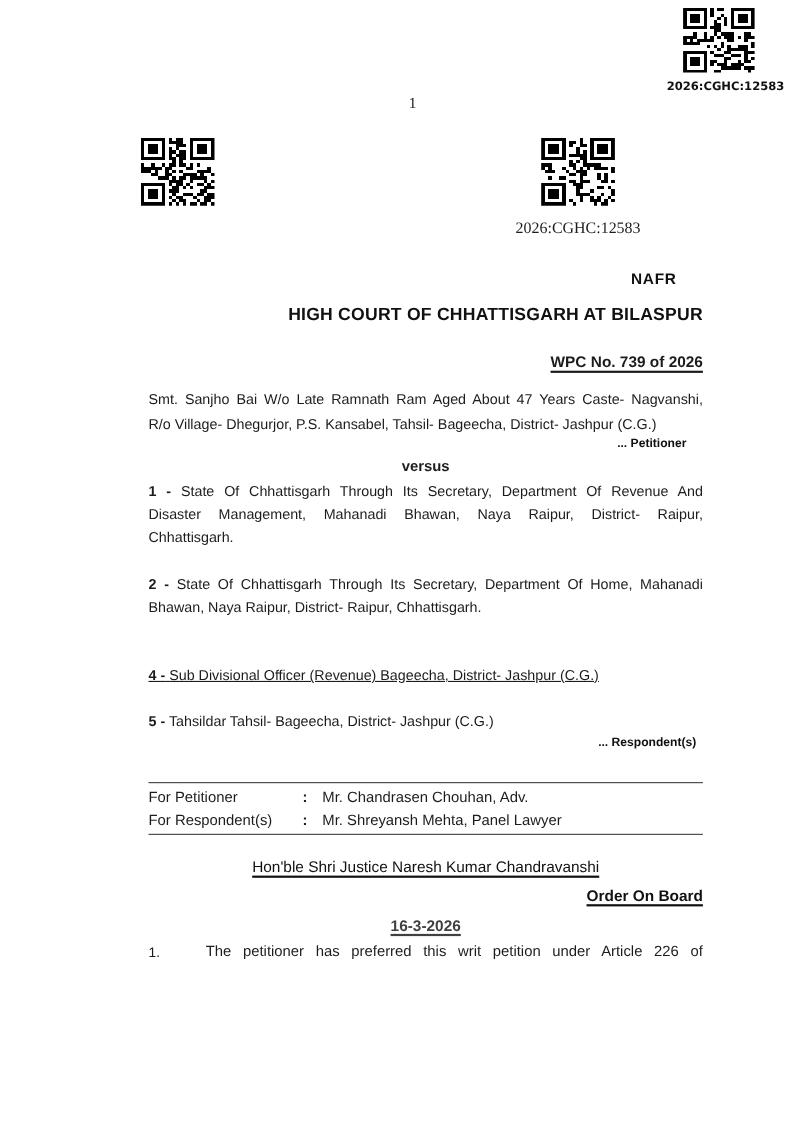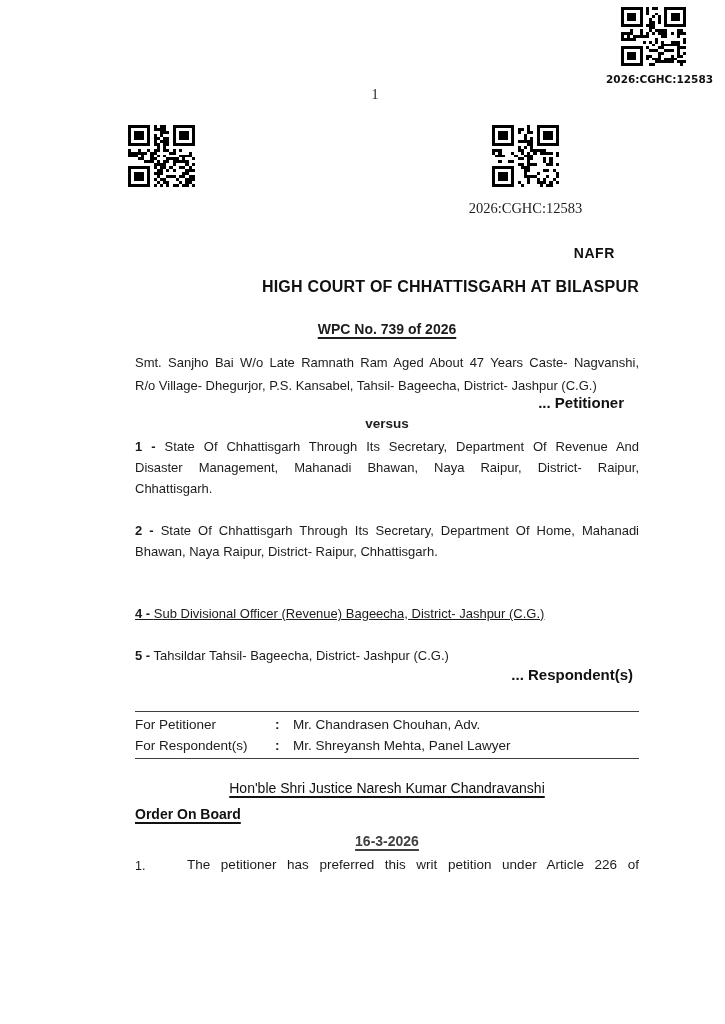--- a/index.html
+++ b/index.html
@@ -18,44 +18,44 @@
   .cite-topright{position:absolute;left:598px;top:73px;width:115px;text-align:right;
     font-family:"DejaVu Sans",sans-serif;font-weight:bold;font-size:10.5px;line-height:13px;color:#111;}
   .cite-center{position:absolute;left:423px;top:200px;width:205px;text-align:center;
     font-family:"Liberation Serif",serif;font-size:14.5px;line-height:16px;}
   
   .content{position:absolute;left:135px;top:0;width:504px;font-size:13px;}
   .nafr{margin-top:246px;text-align:right;padding-right:24px;font-weight:bold;
     font-size:14px;line-height:14px;letter-spacing:.6px;color:#111;}
   .court{margin-top:17px;text-align:right;font-weight:bold;font-size:16px;
     line-height:19px;letter-spacing:.2px;color:#111;}
-  .wpc{margin-top:26px;text-align:center;font-weight:bold;font-size:14px;line-height:15px;}
+  .wpc{margin-top:26px;text-align:right;font-weight:bold;font-size:14px;line-height:15px;}
   .u{text-decoration:underline;text-underline-offset:3px;text-decoration-thickness:1.5px;}
   .para{line-height:21.5px;}
   .pet{margin-top:15px;line-height:22.5px;}
   
   .jl{text-align:justify;overflow:hidden;height:22.5px;}
   .resp .jl{height:21px;}
   .jl::after{content:"";display:inline-block;width:100%;}
   .b{font-weight:bold;}
-  .tag-right{font-weight:bold;text-align:right;font-size:15px;line-height:14px;color:#111;}
+  .tag-right{font-weight:bold;text-align:right;font-size:11px;line-height:14px;color:#111;}
   .pet-tag{margin-top:-1px;padding-right:15px;}
   .versus{margin-top:7px;text-align:center;font-weight:bold;font-size:13.5px;line-height:14px;}
   .resp1{margin-top:5px;}
   .resp2{margin-top:20px;}
   .resp3{margin-top:24px;line-height:15px;}
   .resp4{margin-top:44px;line-height:15px;text-decoration:underline;}
   .resp5{margin-top:27px;line-height:15px;}
   .resp-tag{margin-top:5px;padding-right:6px;}
   .counsel{margin-top:29px;border-top:1.5px solid #3f3f3f;border-bottom:1.5px solid #3f3f3f;
     padding:2px 0;font-size:13.5px;}
   .crow{display:grid;grid-template-columns:140px 18px 1fr;line-height:21px;}
   .csep{font-weight:bold;}
   .judge{margin-top:22px;text-align:center;font-weight:normal;font-size:14px;line-height:14px;color:#111;}
-  .order{margin-top:12px;text-align:left;font-weight:bold;font-size:14px;line-height:14px;color:#111;}
+  .order{margin-top:12px;text-align:right;font-weight:bold;font-size:14px;line-height:14px;color:#111;}
   .odate{margin-top:13px;text-align:center;font-weight:bold;font-size:14px;line-height:14px;color:#404040;}
   .p1{margin-top:8px;display:flex;font-size:13.5px;line-height:18px;}
   .p1 .pnum{width:52px;font-size:12.5px;padding-top:1px;}
   .p1 .ptext{flex:1;text-align:justify;overflow:hidden;height:18px;}
   .p1 .ptext::after{content:"";display:inline-block;width:100%;}
 </style>
 </head>
 <body>
 
 <div class="page">

